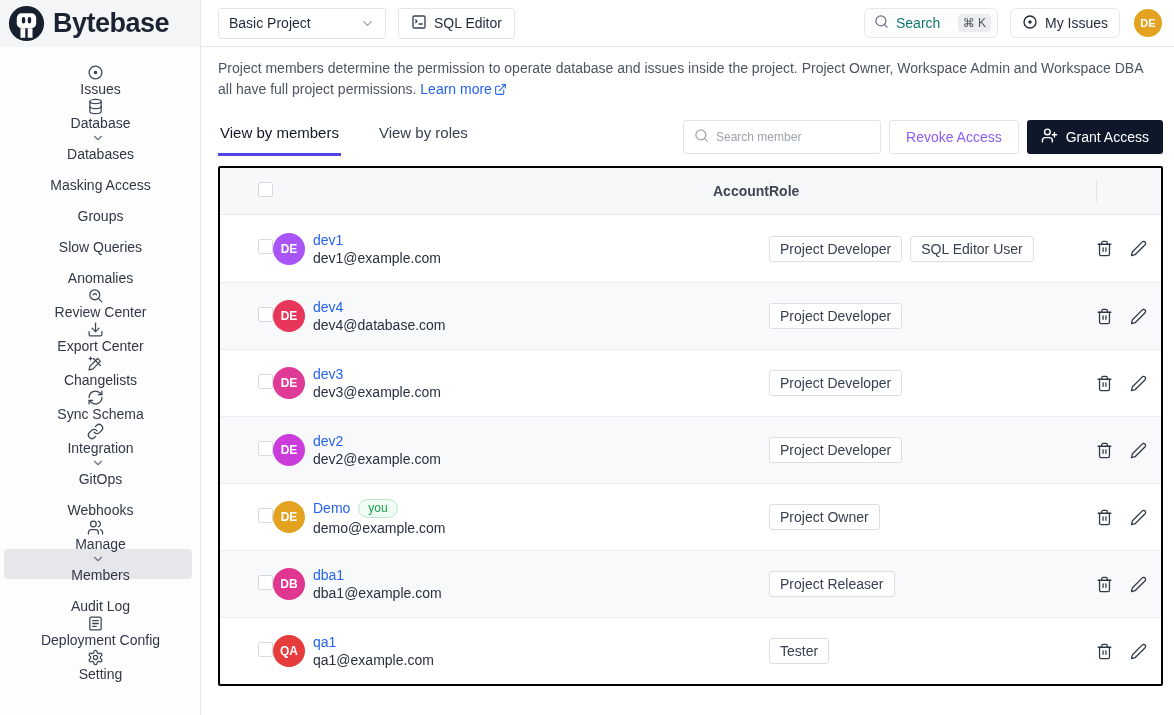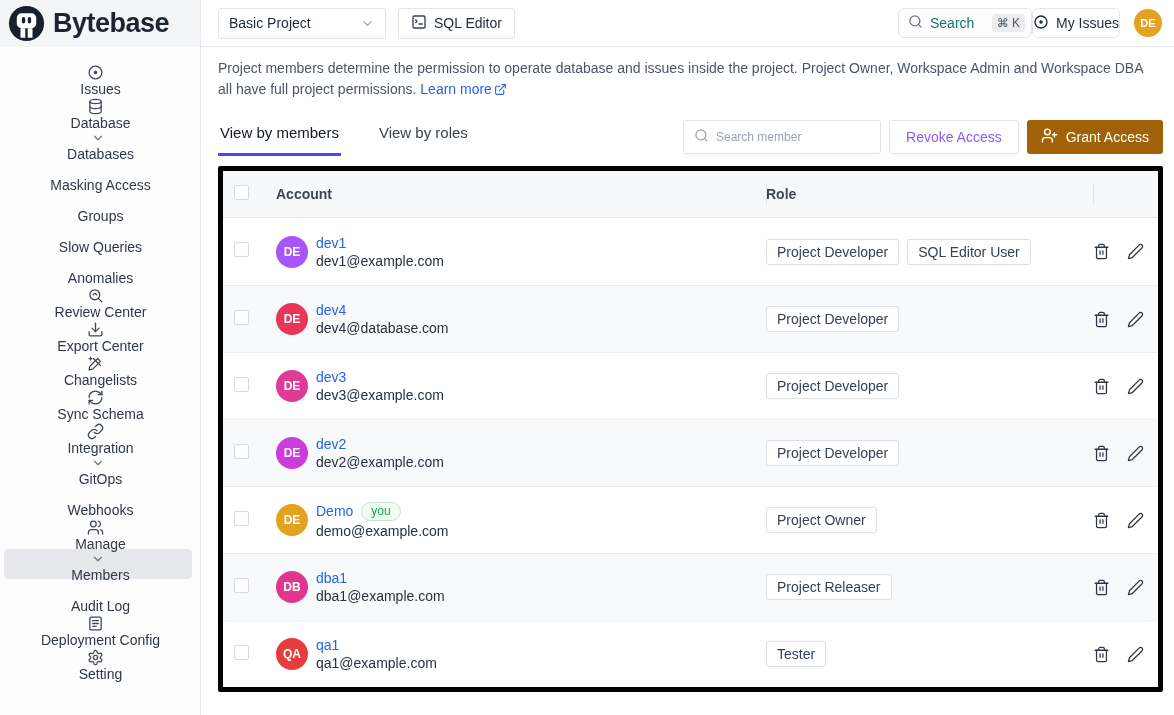--- a/index.html
+++ b/index.html
@@ -26,22 +26,22 @@
     background:#fff; color:#1f2937; cursor:pointer; }
   .sqled-btn svg { color:#374151; }
   .topbar-spacer { flex:1; }
   .top-search { display:flex; align-items:center; gap:7px; width:134px; height:30px;
     border:1px solid #e5e7eb; border-radius:6px; background:#fdfdfe; padding:0 6px 0 9px;
     cursor:text; }
   .top-search .ph { font-size:14px; color:#0f766e; flex:1; }
   .top-search svg { color:#6b7280; }
   .kbd { background:#ececee; border-radius:4px; font-size:12px; color:#4b5563;
     padding:2px 5px; white-space:nowrap; }
-  .myissues-btn { display:flex; align-items:center; gap:7px; height:30px; 
-    border:1px solid #e5e7eb; border-radius:6px; background:#fff; padding:0 0;
+  .myissues-btn { display:flex; align-items:center; gap:7px; height:30px; margin-left:12px;
+    border:1px solid #e5e7eb; border-radius:6px; background:#fff; padding:0 11px;
     font-size:14px; color:#1f2937; cursor:pointer; }
   .avatar-sm { width:28px; height:28px; border-radius:50%; margin-left:14px;
     display:flex; align-items:center; justify-content:center;
     color:#fff; font-size:11px; font-weight:700; cursor:pointer; }
 
   
   .body-wrap { display:flex; flex:1; min-height:0; }
   .sidebar { width:201px; flex:0 0 201px; border-right:1px solid #e5e7eb;
     background:#fdfdfd; padding-top:12px; overflow:hidden; }
   .side-item { display:flex; align-items:center; height:30px; margin:1px 8px 1px 4px;
@@ -69,25 +69,25 @@
   .member-search { display:flex; align-items:center; gap:7px; width:198px; height:34px;
     border:1px solid #e2e4e8; border-radius:3px; padding:0 10px; background:#fff; }
   .member-search input { border:none; outline:none; width:100%; font-size:12px;
     font-family:"Liberation Sans", sans-serif; color:#c2410c; background:transparent; }
   .member-search input::placeholder { color:#9ca3af; }
   .member-search svg { color:#9ca3af; flex:0 0 auto; }
   .revoke-btn { height:34px; padding:0 16px; border:1px solid #e2e4e8; border-radius:3px;
     background:#fff; font-size:14px; color:#8b5cf6; cursor:pointer;
     font-family:"Liberation Sans", sans-serif; }
   .grant-btn { height:34px; padding:0 14px; border:none; border-radius:3px;
-    background:#a16207; color:#fff; font-size:14px; display:flex; align-items:center;
+    background:#0f172a; color:#fff; font-size:14px; display:flex; align-items:center;
     gap:8px; cursor:pointer; font-family:"Liberation Sans", sans-serif; }
 
   
-  .table { margin-top:10px; border:5px solid #000000; border-radius:2px; }
+  .table { margin-top:10px; border:2px solid #000000; border-radius:2px;text-align:right; }
   .thead, .trow { display:grid; grid-template-columns:53px 1fr 327px 65px; align-items:center; }
   .thead { height:47px; background:#f7f8fa; border-bottom:1px solid #e5e7eb;
     font-size:14px; font-weight:700; color:#3f4754; }
   .th-role, .th-actions { position:relative; height:100%; display:flex; align-items:center; }
   .th-role::before, .th-actions::before { content:""; position:absolute; left:0; top:12px;
     bottom:12px; width:1px; background:#e3e5e8; }
   .checkbox { width:15px; height:15px; border:1px solid #d7dade; border-radius:2px;
     background:#fff; display:inline-block; cursor:pointer; }
   .cell-check { padding-left:11px; }
   .trow { height:67px; border-top:1px solid #ebedf0; }

